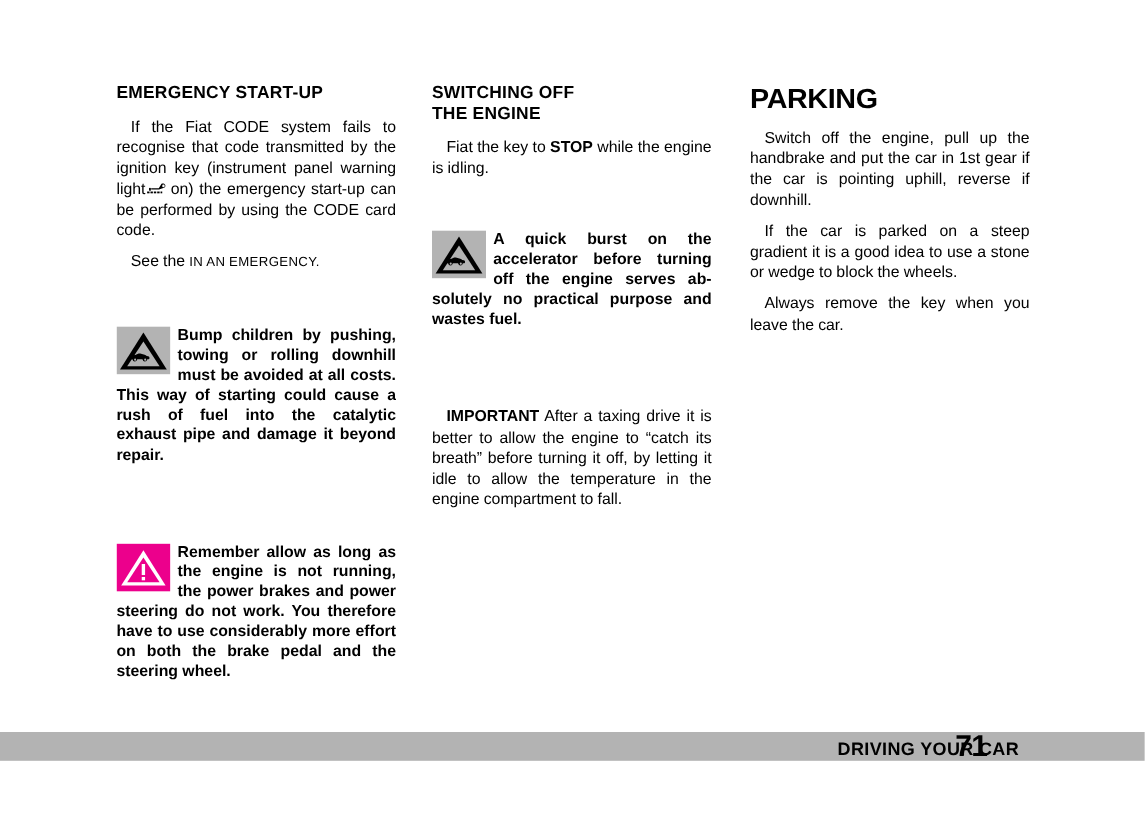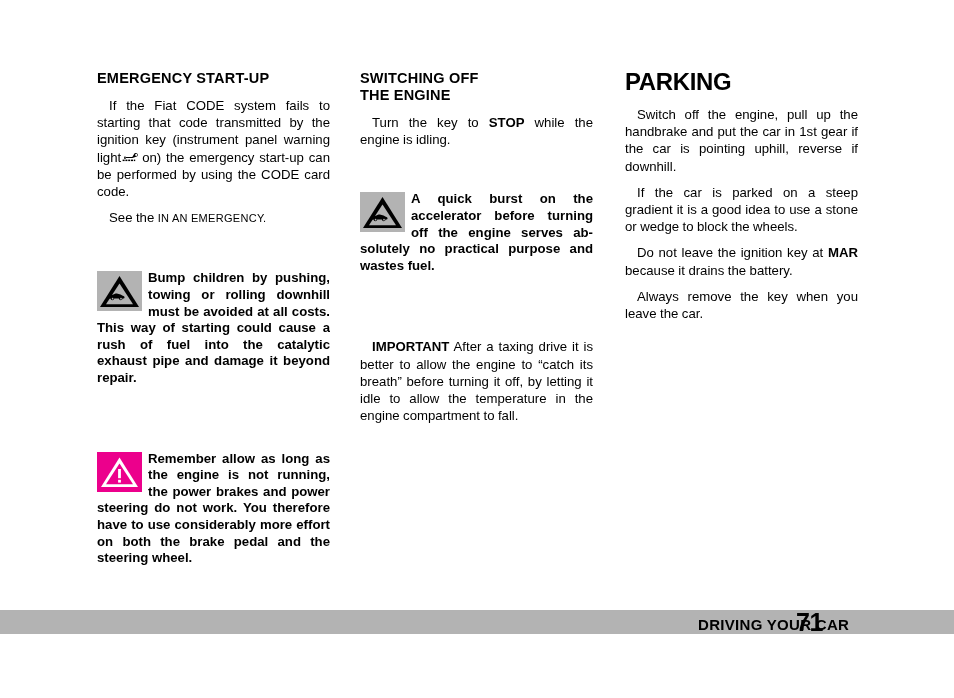--- a/index.html
+++ b/index.html
@@ -130,21 +130,21 @@
 </head>
 <body>
 
 <div class="page">
 
   <div class="col col-1">
 
     <h2 class="heading">EMERGENCY START-UP</h2>
 
     <p class="body">
-      <span>If the Fiat CODE system fails to starting that code transmitted by the ignition key (instrument panel warning light</span><span class="inline-icon">
+      <span>If the Fiat CODE system fails to recognise that code transmitted by the ignition key (instrument panel warning light</span><span class="inline-icon">
         <svg viewBox="0 0 19 11" xmlns="http://www.w3.org/2000/svg">
           <g fill="#000">
             <path d="M12.6 1.2 C13.6 0.7 15.0 0.9 15.6 1.9 C16.2 2.9 15.7 4.1 14.7 4.5 L10.5 6.0 L4.0 6.0 L4.0 4.9 L10.3 4.9 Z"></path>
             <circle cx="14.2" cy="2.9" r="1.05" fill="#fff"></circle>
             <rect x="2.2" y="4.6" width="1.5" height="2.3"></rect>
             <rect x="0.6" y="7.6" width="2.0" height="1.5"></rect>
             <rect x="3.4" y="7.6" width="2.0" height="1.5"></rect>
             <rect x="6.2" y="7.6" width="2.0" height="1.5"></rect>
             <rect x="9.0" y="7.6" width="2.0" height="1.5"></rect>
             <rect x="11.8" y="7.6" width="1.4" height="1.5"></rect>
@@ -198,21 +198,21 @@
     </div>
 
   </div>
 
   <div class="col col-2">
 
     <h2 class="heading">SWITCHING OFF
 THE ENGINE</h2>
 
     <p class="body">
-      <span>Turn the key to</span>
+      <span>Fiat the key to</span>
       <span class="b">STOP</span>
       <span>while the engine is idling.</span>
     </p>
 
     <div class="gap-md"></div>
 
     <div class="warn">
       <div class="warn-icon">
         <svg viewBox="0 0 45 40" xmlns="http://www.w3.org/2000/svg">
           <rect x="0" y="0" width="45" height="40" fill="#b3b3b3"></rect>
@@ -243,25 +243,20 @@
   </div>
 
   <div class="col col-3">
 
     <h1 class="heading-big">PARKING</h1>
 
     <p class="body">Switch off the engine, pull up the handbrake and put the car in 1st gear if the car is pointing uphill, reverse if downhill.</p>
 
     <p class="body">If the car is parked on a steep gradient it is a good idea to use a stone or wedge to block the wheels.</p>
 
-    <p class="body">
-      <span>Do not leave the ignition key at</span>
-      <span class="b">MAR</span>
-      <span>because it drains the battery.</span>
-    </p>
 
     <p class="body">Always remove the key when you leave the car.</p>
 
     <div class="gap-lg"></div>
 
 
   </div>
 
   <div class="footer-bar"></div>
   <div class="footer-label">DRIVING YOUR CAR</div>

